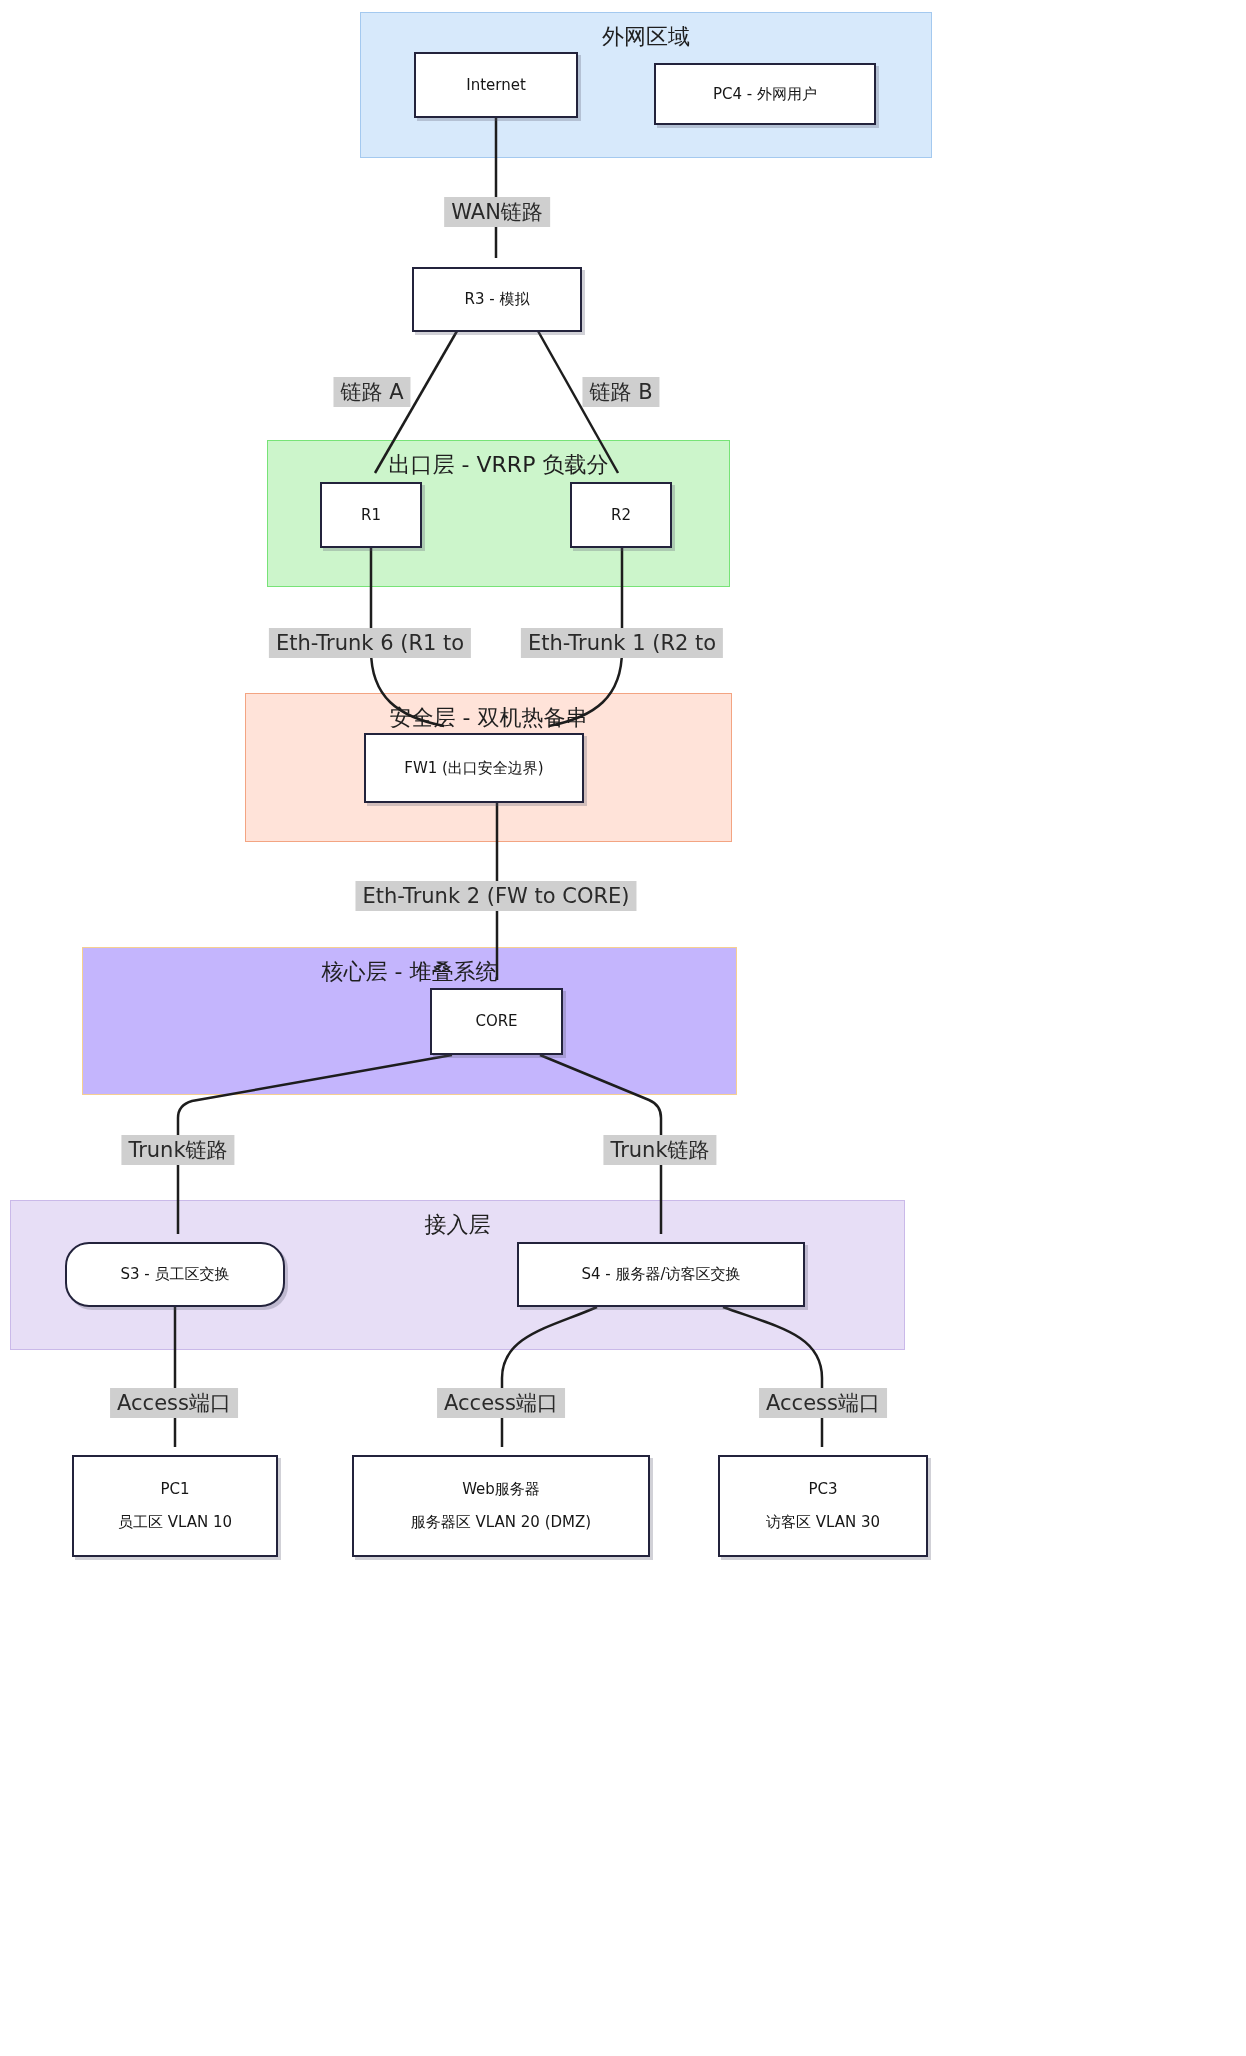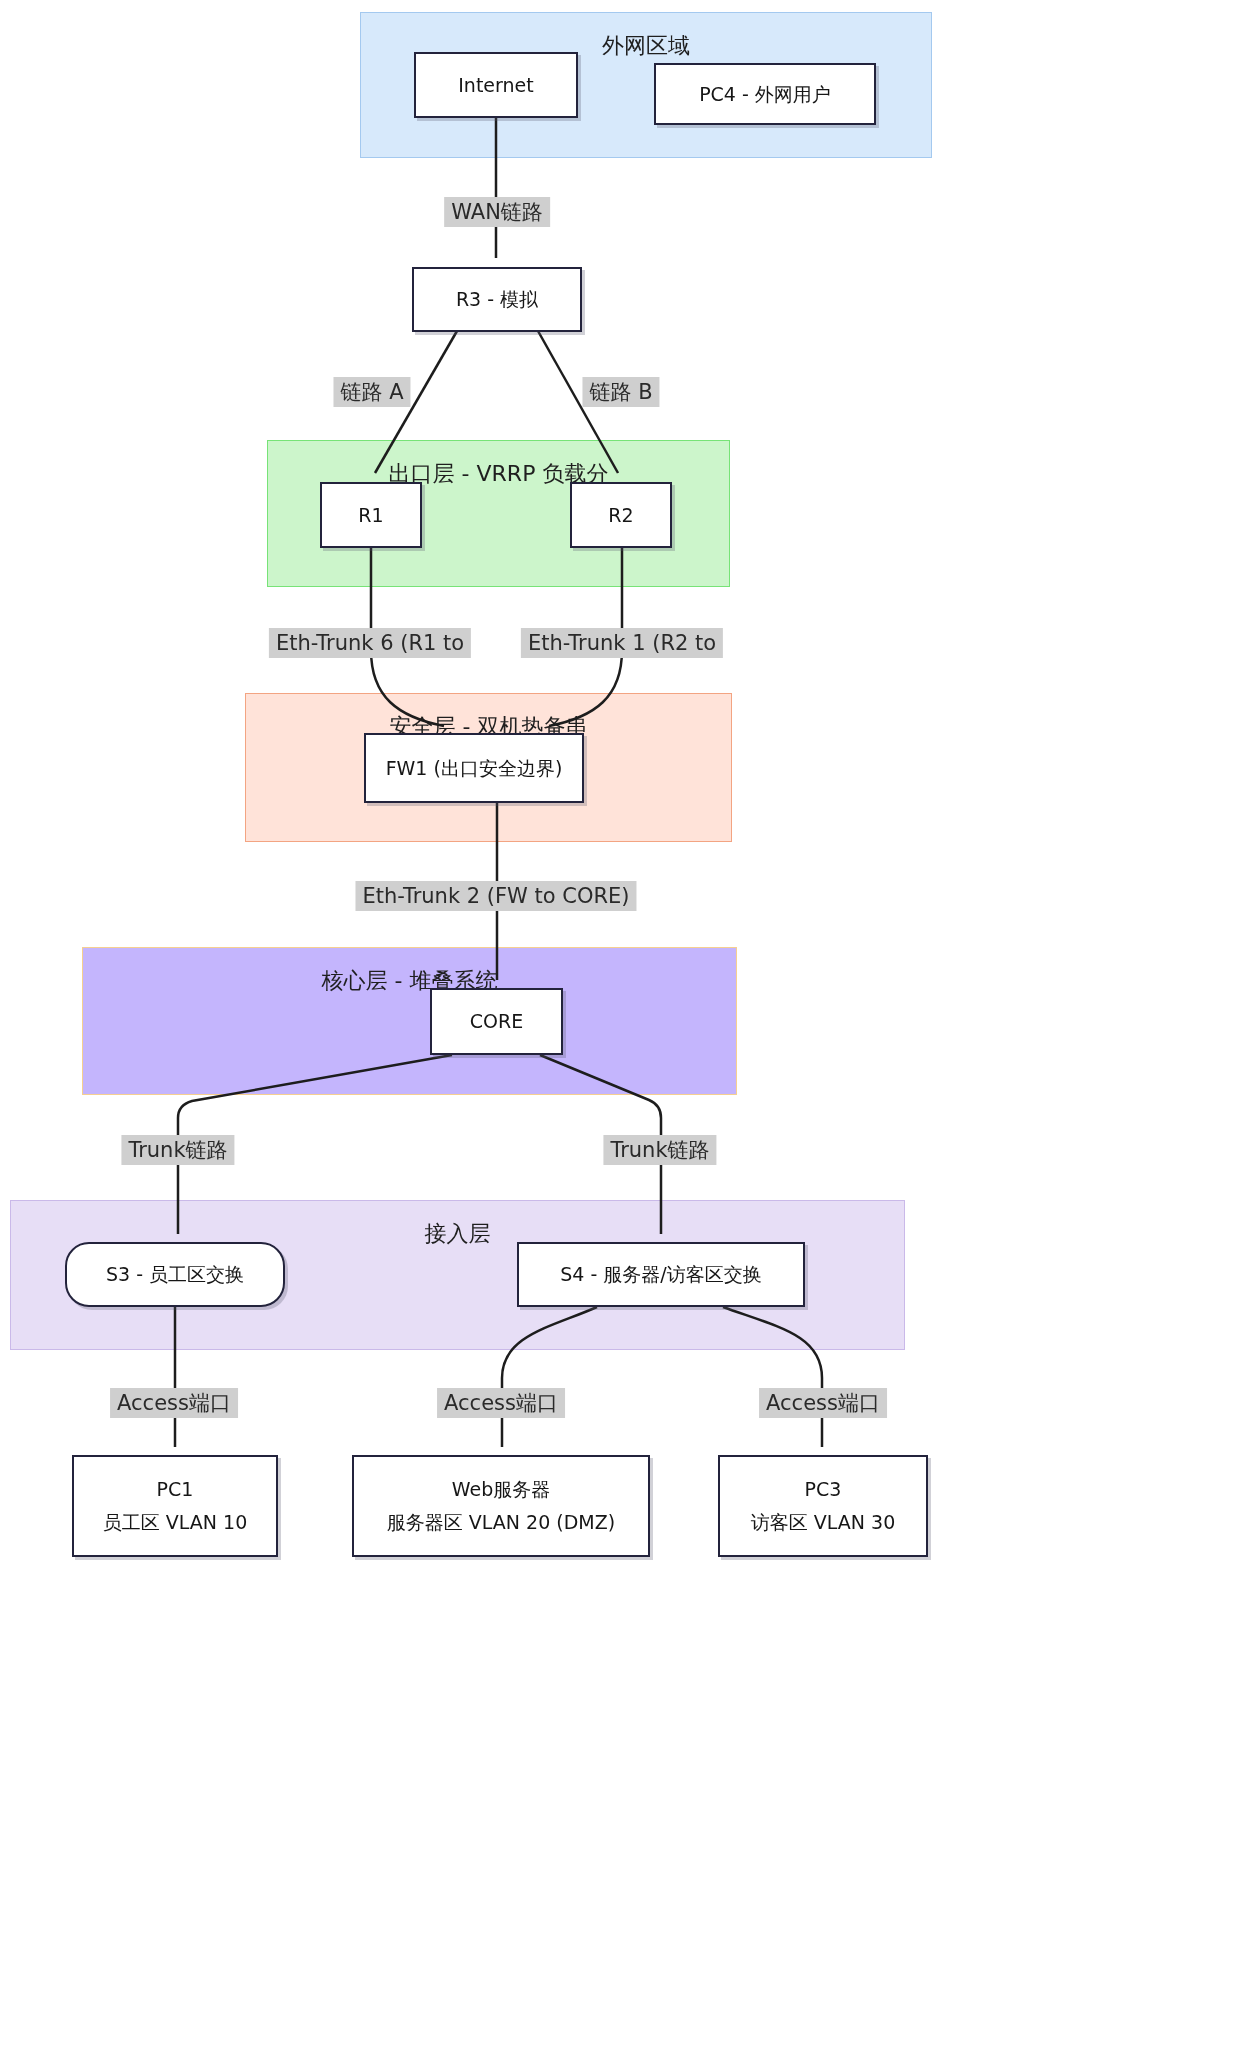--- a/index.html
+++ b/index.html
@@ -1,33 +1,33 @@
 <!DOCTYPE html>
 <html><head>
 <meta charset="utf-8">
 <style>
   * { margin:0; padding:0; box-sizing:border-box; }
   html,body { background:#ffffff; }
   body { font-family:"DejaVu Sans","Liberation Sans",sans-serif; }
   .canvas { position:relative; width:1246px; height:2056px; background:#ffffff; overflow:hidden; }
 
   .region { position:absolute; border:1px solid; z-index:1; }
-  .region-title { text-align:center; padding-top:18px; font-size:22px; color:#1f1f1f; }
+  .region-title { text-align:center; padding-top:9px; font-size:22px; color:#1f1f1f; }
   .region-external { background:#d7e9fb; border-color:#a4c9ef; }
   .region-egress   { background:#ccf5cb; border-color:#77e377; }
   .region-security { background:#ffe3d9; border-color:#f3a482; }
   .region-core     { background:#c4b5fd; border-color:#f6cf90; }
   .region-access   { background:#e7def6; border-color:#cab9e9; }
 
   svg.edges { position:absolute; left:0; top:0; z-index:2; }
   svg.edges path { stroke:#1d1d1d; stroke-width:2.5; fill:none; }
 
   .node { position:absolute; background:#ffffff; border:2px solid #23233c;
           z-index:3; display:flex; flex-direction:column; align-items:center;
-          justify-content:center; text-align:center; font-size:19px;
+          justify-content:center; text-align:center; font-size:15px;
           color:#161616; line-height:33px;
           box-shadow:3px 3px 0 rgba(90,90,110,0.28); }
 
   .edge-label { position:absolute; z-index:4; transform:translate(-50%,-50%);
                 background:#cfcfcf; color:#2a2a2a; font-size:21px;
                 padding:2px 7px; white-space:nowrap; line-height:26px; }
 </style>
 </head>
 <body>
 

